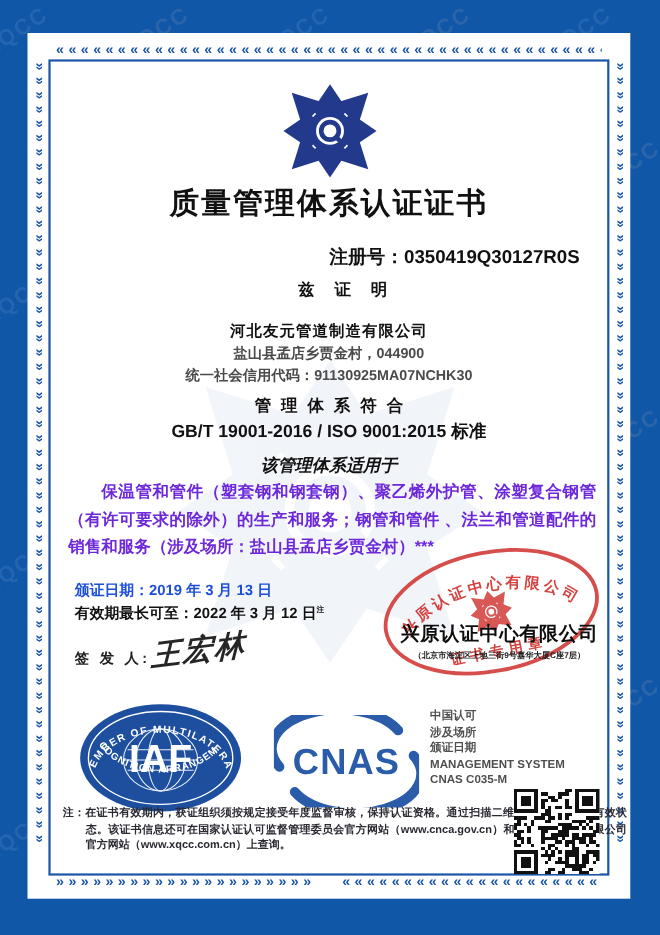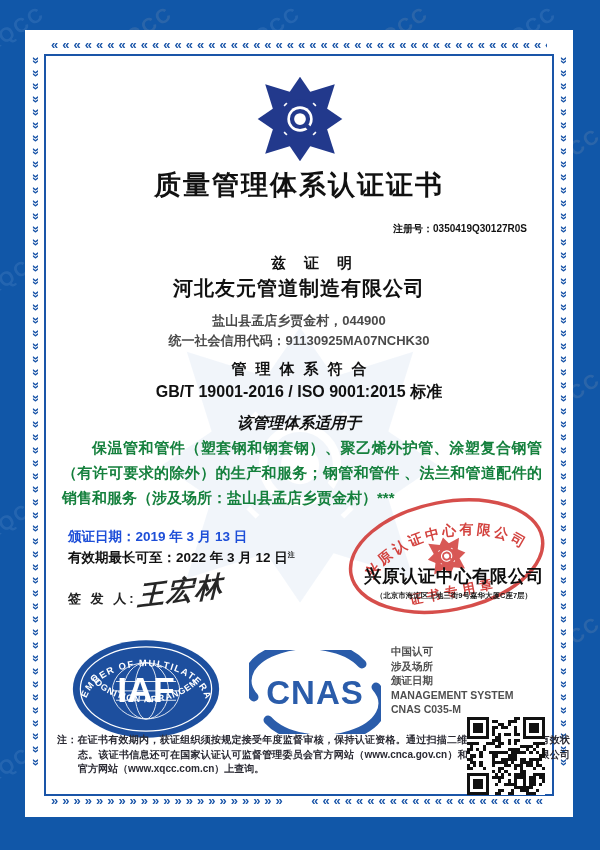--- a/index.html
+++ b/index.html
@@ -18,29 +18,29 @@
   
   .wm-layer{position:absolute;inset:0;z-index:0;pointer-events:none;}
   .wm{position:absolute;font-size:20px;font-weight:bold;letter-spacing:2px;transform:rotate(-33deg);}
   .big-wm{position:absolute;left:122px;top:282px;width:306px;height:306px;color:#7ea4d4;opacity:.10;z-index:0;}
   
   .content{position:absolute;inset:0;z-index:1;}
   .abs{position:absolute;}
   .ctr{left:0;right:0;text-align:center;}
   .logo-main{left:228px;top:42px;width:94px;height:94px;color:#22398c;}
   .title{top:137px;font-size:27px;font-weight:bold;color:#111;letter-spacing:2px;}
-  .regline{top:192px;left:0;right:46px;text-align:right;font-size:10px;font-weight:bold;color:#111;}
+  .regline{top:192px;left:0;right:46px;text-align:right;font-size:17px;font-weight:bold;color:#111;}
   .hereby{top:224px;font-size:15px;font-weight:bold;color:#111;letter-spacing:18px;text-indent:18px;padding-left:25px;}
-  .company{top:245px;font-size:20px;font-weight:bold;color:#111;letter-spacing:1px;}
+  .company{top:262px;font-size:14px;font-weight:bold;color:#111;letter-spacing:1px;}
   .addr{top:282px;font-size:13px;font-weight:bold;color:#4a4a4a;}
   .credit{top:302px;font-size:13px;font-weight:bold;color:#4a4a4a;}
   .conform{top:330px;font-size:15px;font-weight:bold;color:#111;letter-spacing:9px;text-indent:9px;}
   .standard{top:352px;font-size:16px;font-weight:bold;color:#111;}
   .scope-head{top:383px;font-size:15.5px;font-weight:bold;color:#111;font-style:italic;}
-  .scope{top:405px;left:37px;width:480px;font-size:15px;font-weight:bold;color:#15803d;line-height:25px;text-indent:2em;text-align:justify;}
+  .scope{top:405px;left:37px;width:480px;font-size:15px;font-weight:bold;color:#6d28d9;line-height:25px;text-indent:2em;text-align:justify;}
   .issue{top:498px;left:43px;font-size:13.5px;font-weight:bold;color:#1d4ed8;}
   .valid{top:519px;left:43px;font-size:13.5px;font-weight:bold;color:#111;}
   .valid sup{font-size:7px;}
   .signer{top:560px;left:43px;font-size:13px;font-weight:bold;color:#222;letter-spacing:3px;}
   .sig-wrap{top:535px;left:100px;width:140px;height:58px;}
   .sig-text{position:absolute;left:12px;top:8px;font-size:27px;font-weight:bold;font-style:italic;color:#141414;transform:rotate(-7deg) skewX(-8deg);letter-spacing:2px;opacity:.92;}
   .stamp{top:464px;left:316px;width:212px;height:128px;transform:rotate(-11deg);z-index:1;}
   .issuer{top:534px;left:318px;width:222px;text-align:center;font-size:17.5px;font-weight:bold;color:#0d0d0d;z-index:2;letter-spacing:.5px;white-space:nowrap;}
   .issuer-addr{top:561px;left:318px;width:222px;text-align:center;font-size:7.5px;font-weight:bold;color:#1a1a1a;z-index:2;white-space:nowrap;}
   .iaf{left:46px;top:608px;width:150px;height:102px;}

